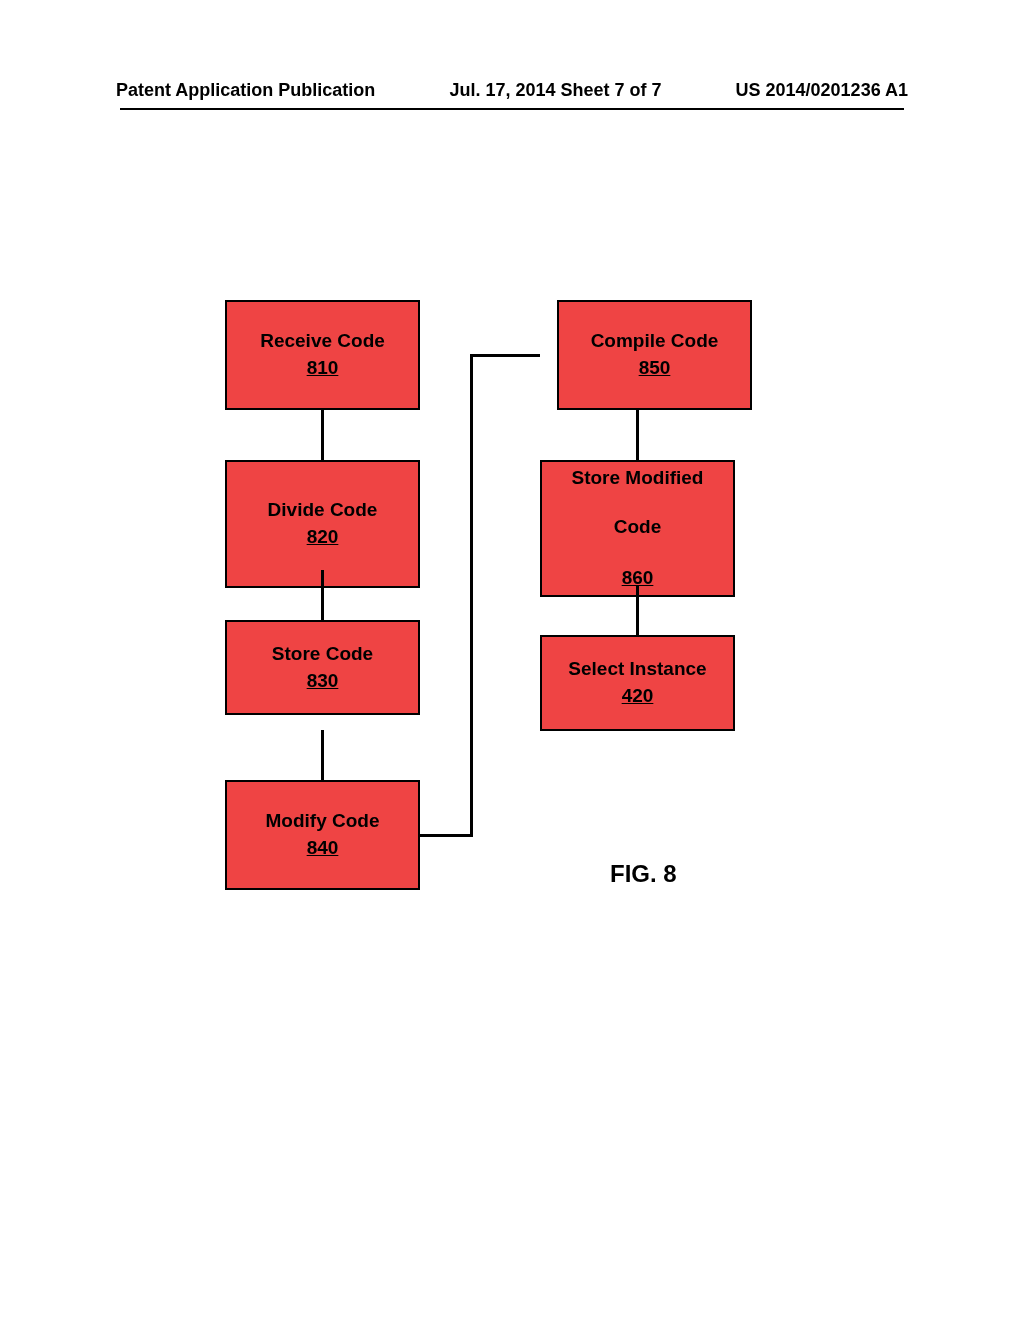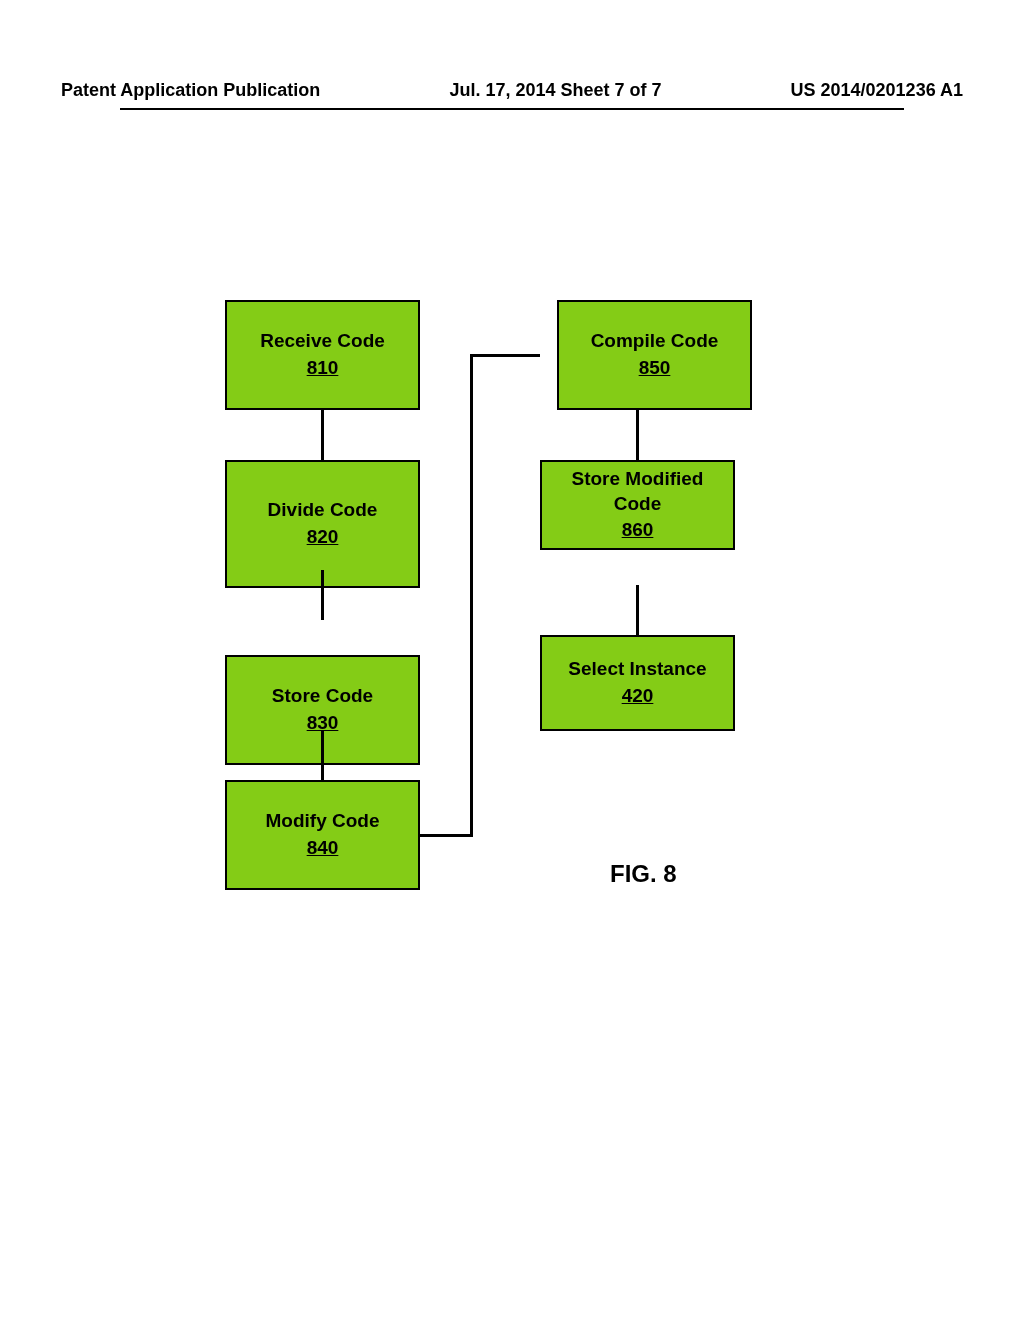--- a/index.html
+++ b/index.html
@@ -12,21 +12,21 @@
       height: 1320px;
       background: white;
       font-family: Arial, Helvetica, sans-serif;
       position: relative;
     }
     .header {
       position: absolute;
       top: 80px;
       left: 0;
       width: 100%;
-      padding: 0 61px;
+      padding: 0 116px;
       display: flex;
       justify-content: space-between;
       font-size: 18px;
       font-weight: bold;
     }
     .header-left {
       text-align: left;
     }
     .header-center {
       text-align: center;
@@ -45,21 +45,21 @@
     .diagram {
       position: absolute;
       top: 300px;
       left: 0;
       width: 100%;
       height: 700px;
     }
     .box {
       position: absolute;
       border: 2.5px solid black;
-      background: #84cc16;
+      background: #ef4444;
       display: flex;
       flex-direction: column;
       align-items: center;
       justify-content: center;
       text-align: center;
       font-weight: bold;
       font-size: 19px;
       line-height: 1.3;
     }
     .box-num {
@@ -91,36 +91,36 @@
   <div class="box" style="left:225px; top:0px; width:195px; height:110px;">
     <div>Receive Code</div>
     <div class="box-num">810</div>
   </div>
 
   <div class="box" style="left:225px; top:160px; width:195px; height:128px;">
     <div>Divide Code</div>
     <div class="box-num">820</div>
   </div>
 
-  <div class="box" style="left:225px; top:320px; width:195px; height:110px;margin-top:35px;">
+  <div class="box" style="left:225px; top:320px; width:195px; height:95px;">
     <div>Store Code</div>
     <div class="box-num">830</div>
   </div>
 
   <div class="box" style="left:225px; top:480px; width:195px; height:110px;">
     <div>Modify Code</div>
     <div class="box-num">840</div>
   </div>
 
   <div class="box" style="left:557px; top:0px; width:195px; height:110px;">
     <div>Compile Code</div>
     <div class="box-num">850</div>
   </div>
 
-  <div class="box" style="left:540px; top:160px; width:195px; height:90px;">
+  <div class="box" style="left:540px; top:160px; width:195px; height:137px;gap:24px;">
     <div>Store Modified</div>
     <div>Code</div>
     <div class="box-num">860</div>
   </div>
 
   <div class="box" style="left:540px; top:335px; width:195px; height:96px;">
     <div>Select Instance</div>
     <div class="box-num">420</div>
   </div>
 

